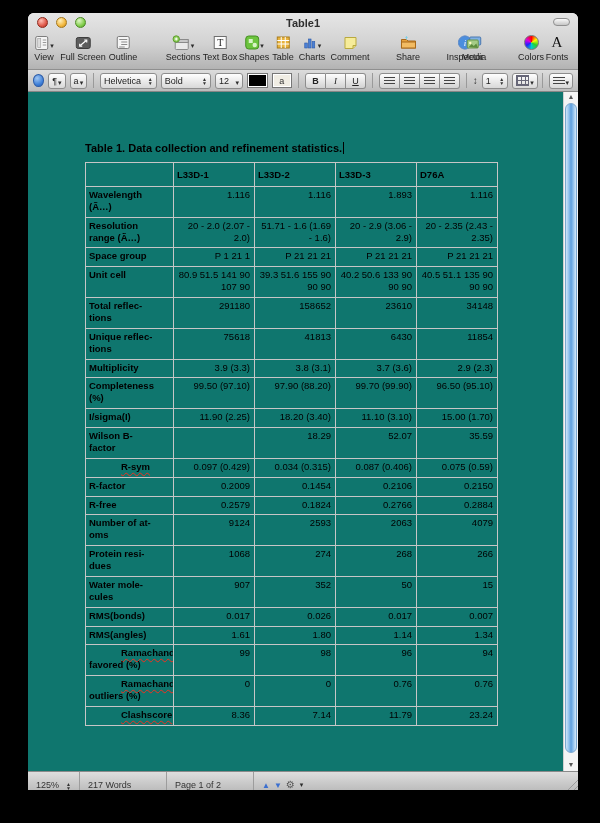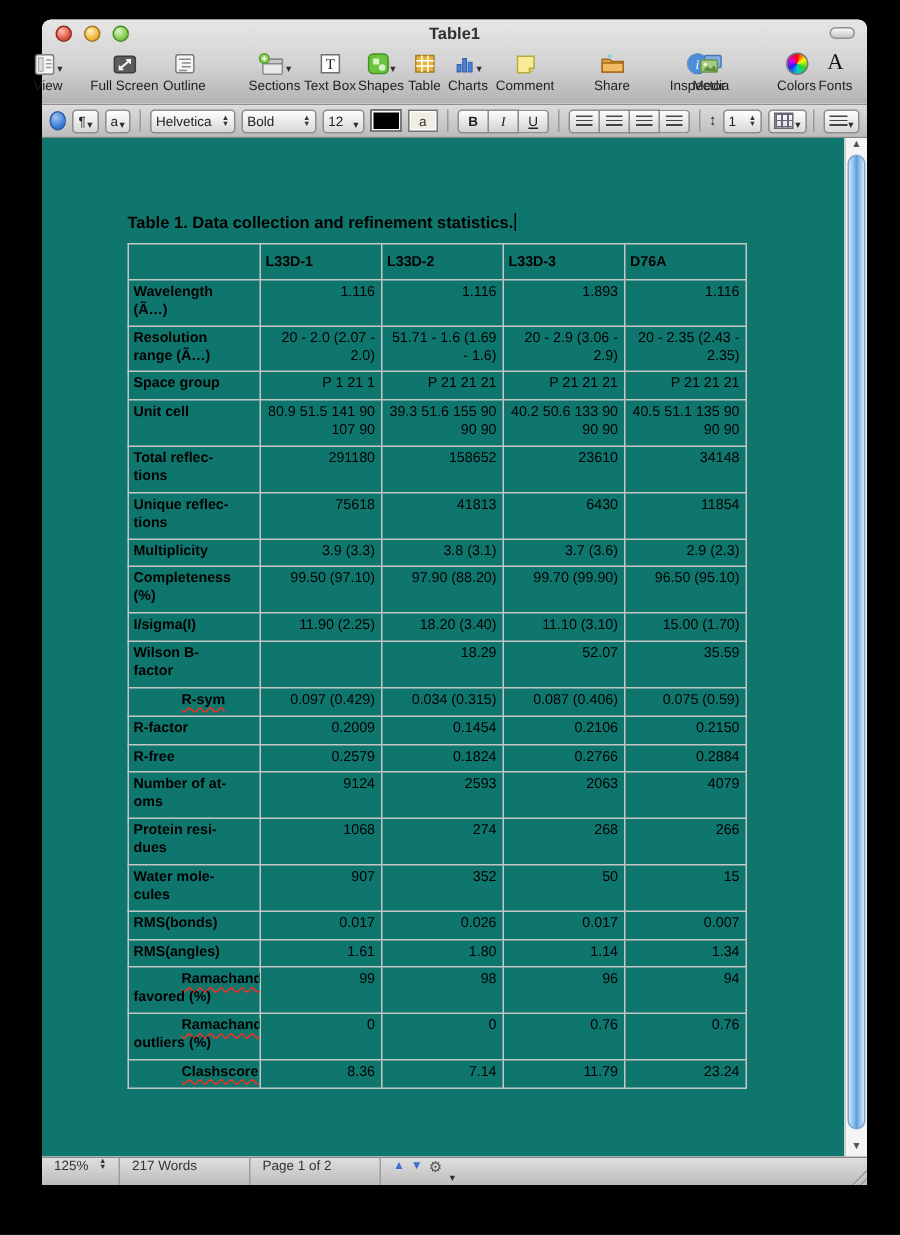--- a/index.html
+++ b/index.html
@@ -65,21 +65,21 @@
   .vscroll{position:absolute;right:0;top:0;bottom:0;width:15px;background:#f4f4f4;border-left:1px solid #cfcfcf;box-sizing:border-box;}
   .sarrow{position:absolute;left:0;right:0;text-align:center;font-size:7px;color:#555;line-height:10px;}
   .sarrow.up{top:0;}
   .sarrow.down{bottom:1px;}
   .sthumb{position:absolute;left:1px;width:12px;top:11px;height:650px;border-radius:6px;
     background:linear-gradient(90deg,#cfe5f8 0%,#8fc0ec 30%,#5e9edd 50%,#8fc0ec 72%,#d4e8f9 100%);
     border:1px solid #7aa6cf;box-sizing:border-box;}
   
   .statusbar{height:18px;background:linear-gradient(180deg,#dedede,#bdbdbd);border-top:1px solid #8a8a8a;
     display:flex;align-items:center;font-size:9px;color:#333;position:relative;}
-  .sseg{height:100%;display:flex;align-items:flex-start;border-right:1px solid #9d9d9d;padding:0 8px;gap:4px;}
+  .sseg{height:100%;display:flex;align-items:flex-end;border-right:1px solid #9d9d9d;padding:0 8px;gap:4px;}
   .sseg .blue{color:#3b6fd0;font-size:8px;}
   .gear{font-size:10px;color:#555;}
   .grip{position:absolute;right:0;bottom:0;width:13px;height:13px;
     background:repeating-linear-gradient(135deg,transparent 0 3px,#9a9a9a 3px 4px);
     clip-path:polygon(100% 0,100% 100%,0 100%);}
   svg{display:block;}
 </style>
 </head>
 <body>
 
@@ -91,21 +91,21 @@
         <span class="light red"></span>
         <span class="light yellow"></span>
         <span class="light green"></span>
       </div>
       <span class="title-text">Table1</span>
       <span class="lozenge"></span>
     </div>
 
     <div class="toolbar">
 
-      <div class="tb-item" style="left:4px">
+      <div class="tb-item" style="left:16px">
         <span class="tb-ico">
             <span>
           <svg width="15" height="16" viewBox="0 0 15 16">
                 <rect x="1.5" y="1.5" width="12" height="13" rx="1.5" fill="#f5f5f5" stroke="#7d7d7d"></rect>
                 <rect x="3.5" y="3.5" width="3" height="9" fill="#dcdcdc" stroke="#9a9a9a" stroke-width=".6"></rect>
                 <g stroke="#9a9a9a" stroke-width="1">
                   <line x1="8.5" y1="5" x2="12" y2="5"></line>
                   <line x1="8.5" y1="7.5" x2="12" y2="7.5"></line>
                   <line x1="8.5" y1="10" x2="12" y2="10"></line>
                 </g>

